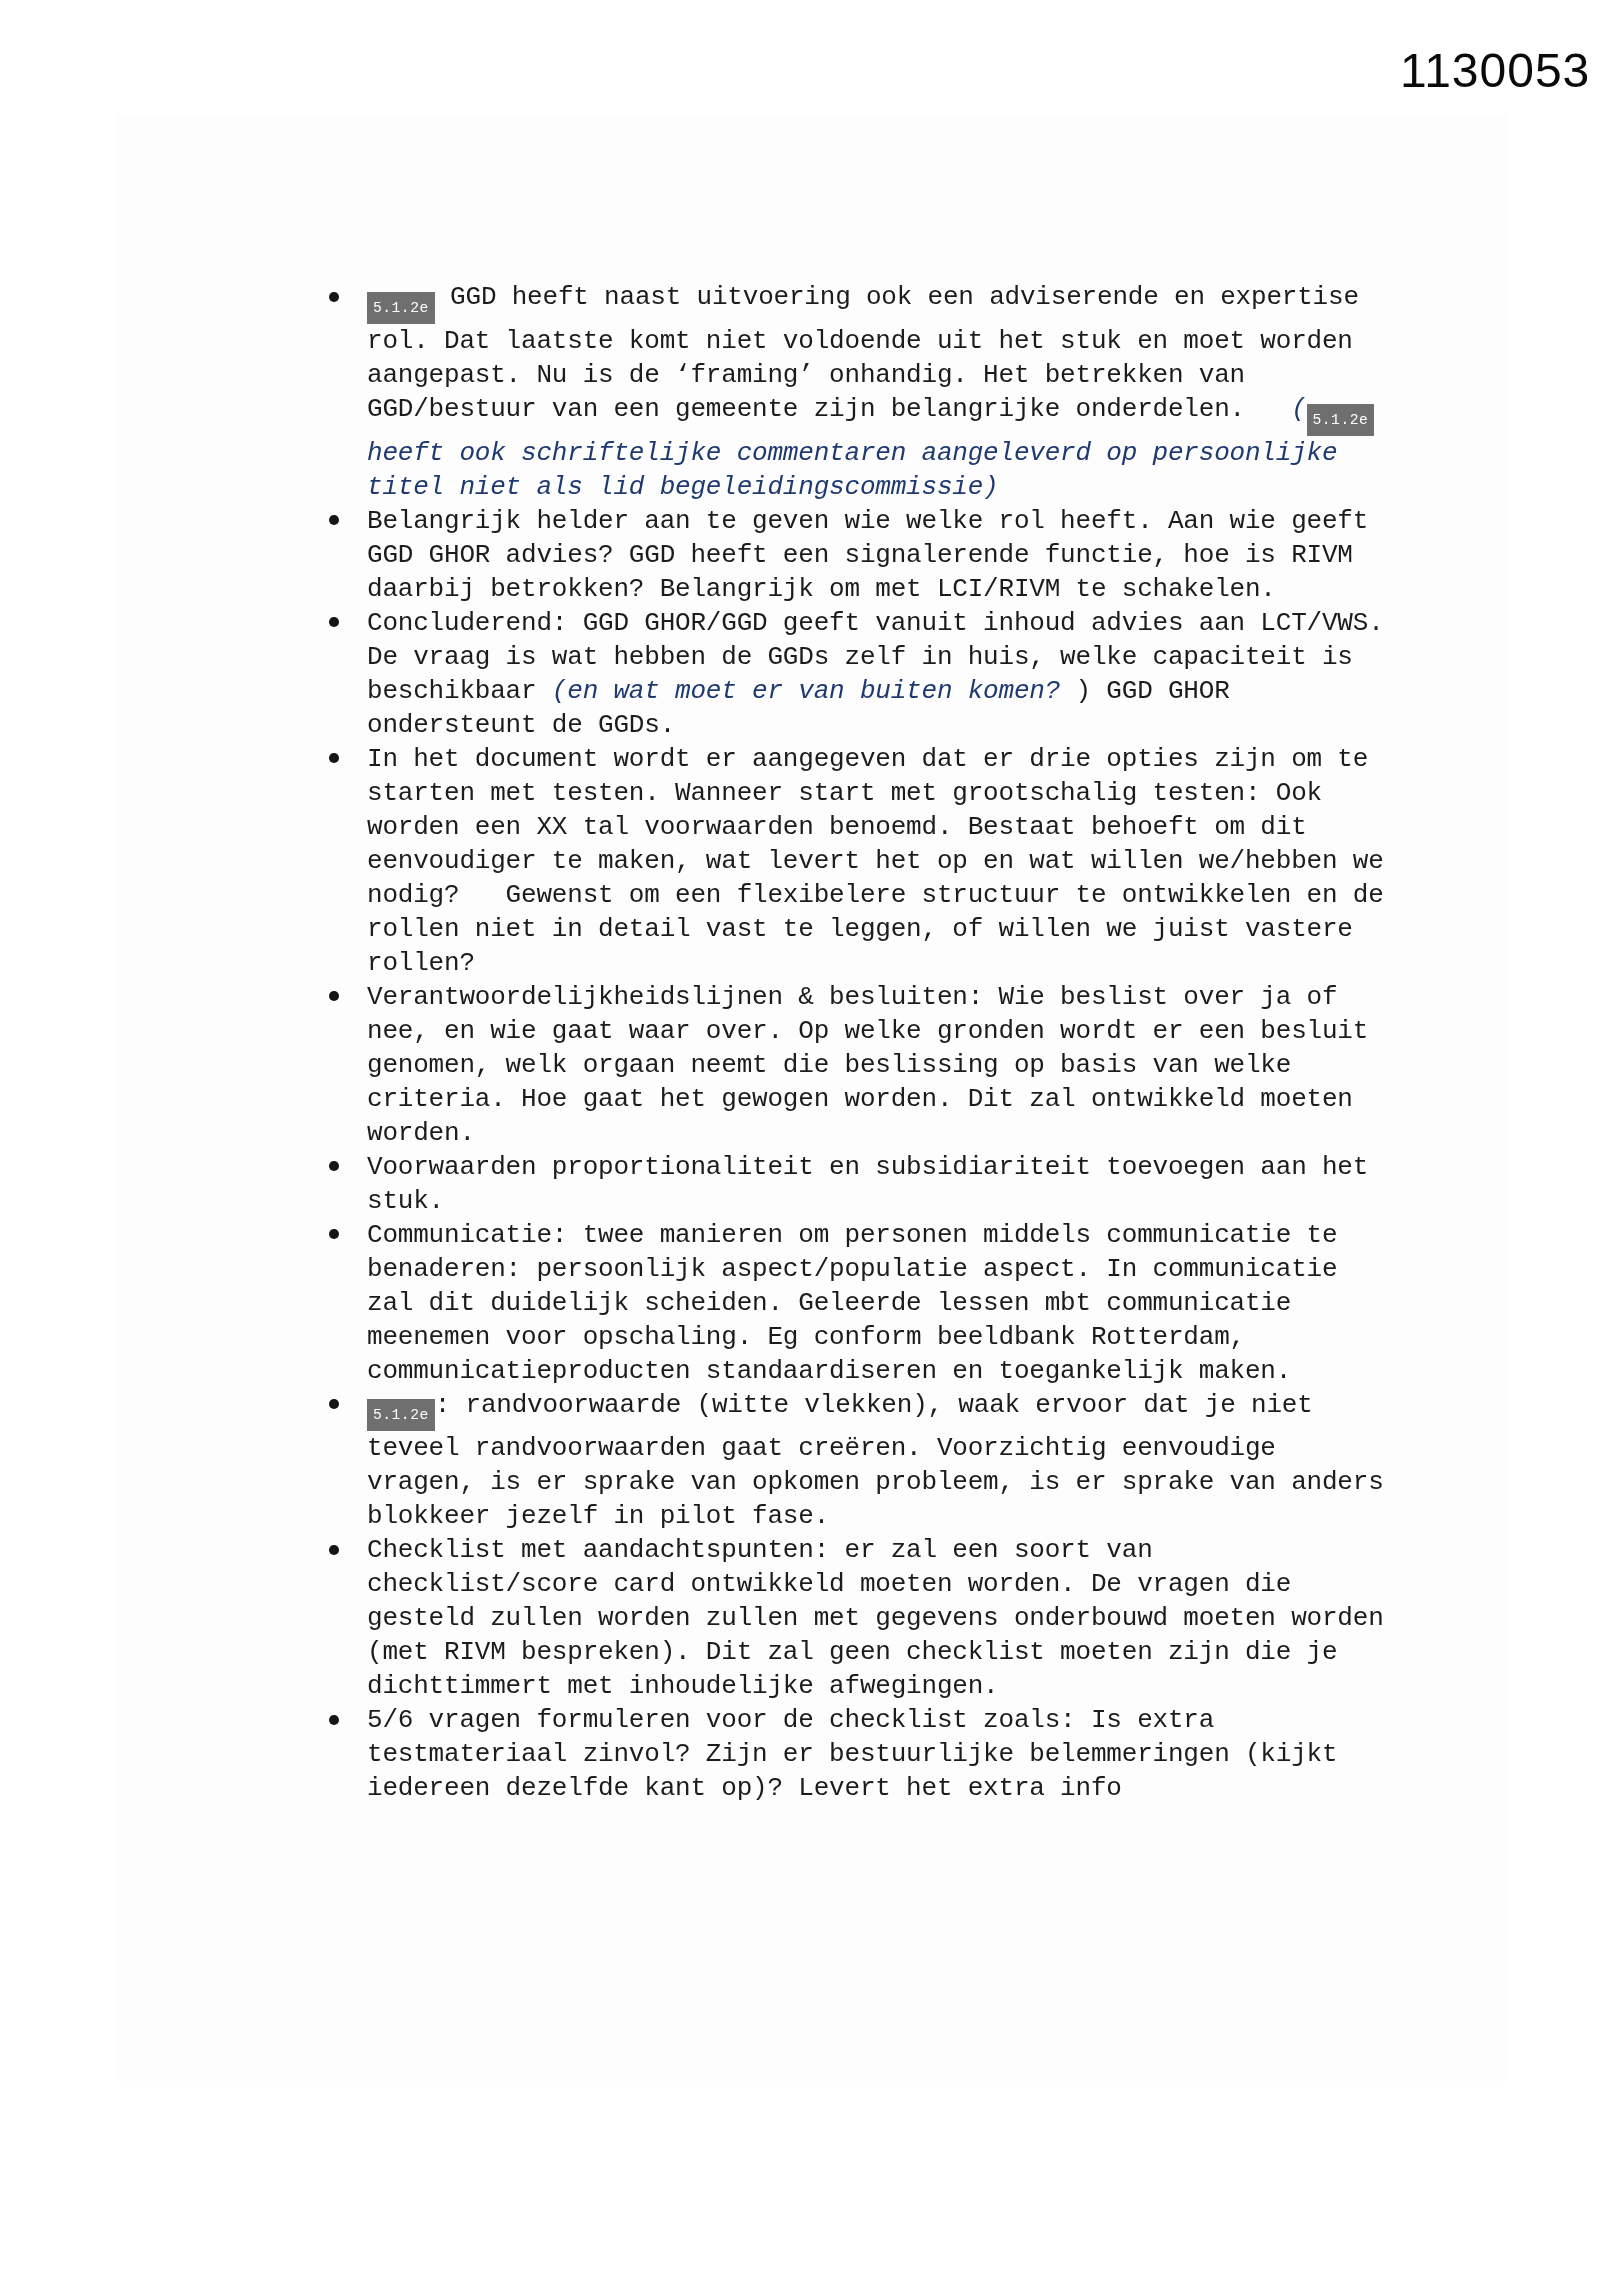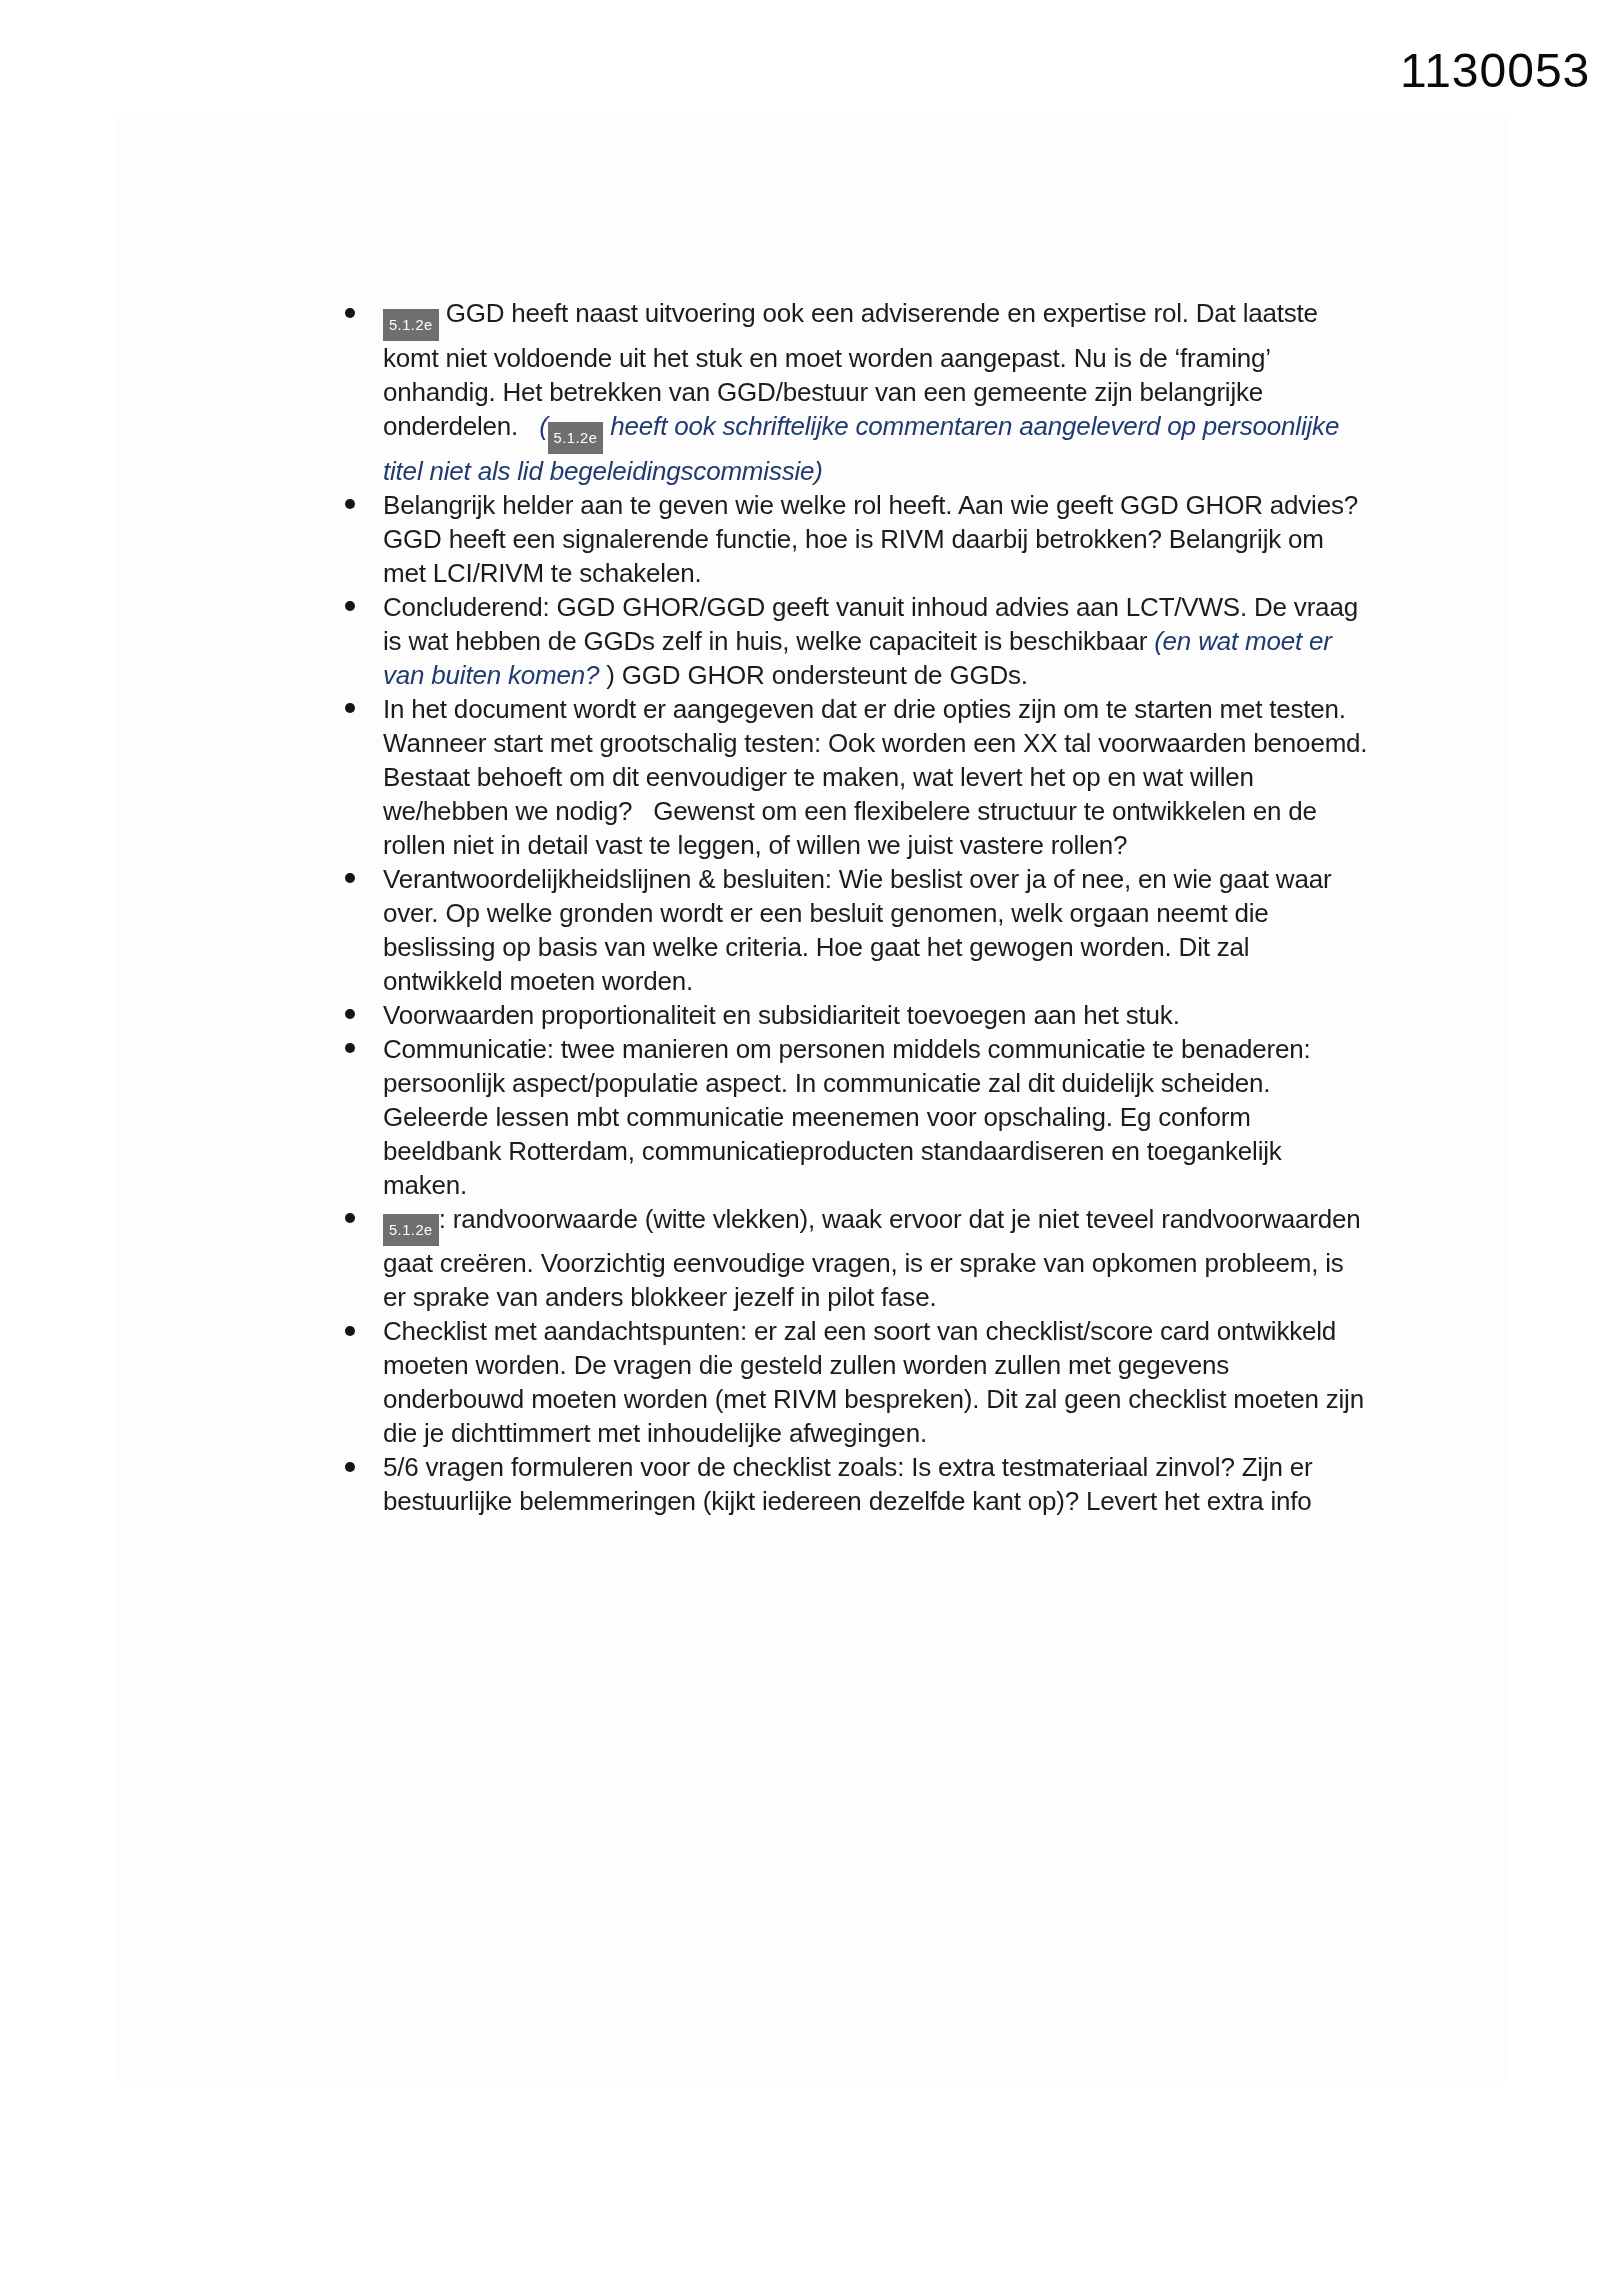--- a/index.html
+++ b/index.html
@@ -43,22 +43,23 @@
   .title {
     margin: 0 0 33px 0;
     white-space: pre-wrap;
   }
   .subtitle {
     margin: 0 0 41px 0;
     white-space: pre-wrap;
   }
   ul.bullets {
     list-style: none;
-    margin: 16px;
+    margin: 0;
     padding: 0;
+    font-family: Liberation Mono, monospace;
   }
   ul.bullets li {
     position: relative;
     padding-left: 83px;
     white-space: pre-wrap;
   }
   ul.bullets li::before {
     content: "";
     position: absolute;
     left: 45px;

